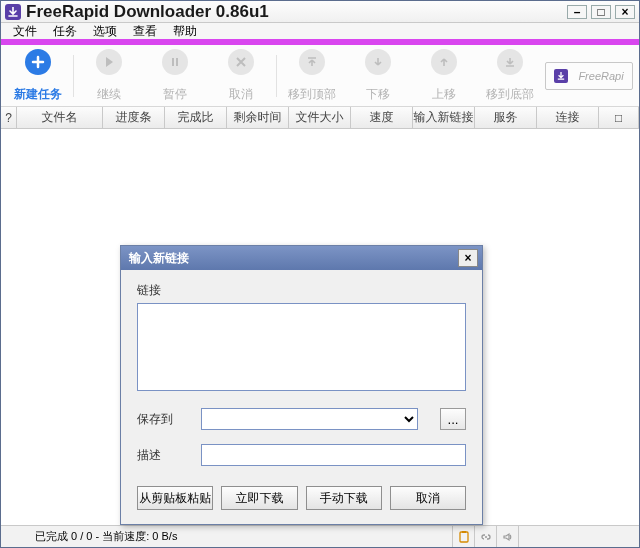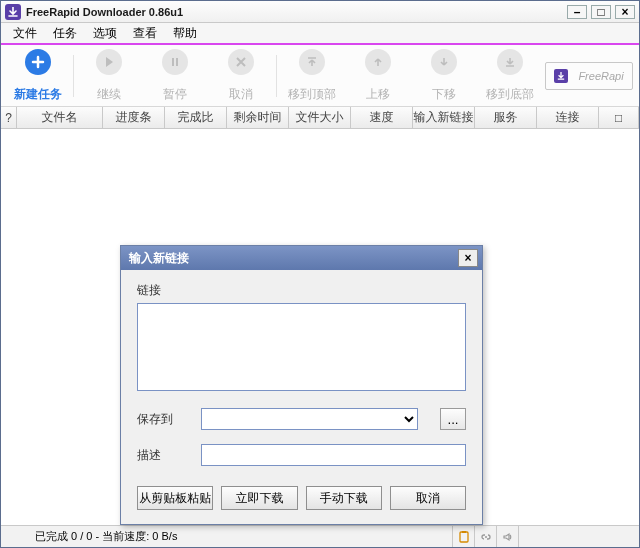--- a/index.html
+++ b/index.html
@@ -2,25 +2,25 @@
 <html><head>
 <meta charset="utf-8">
 <style>
   * { box-sizing: border-box; margin: 0; padding: 0; }
   html, body { width: 640px; height: 548px; overflow: hidden; font-family: "Microsoft YaHei", "SimSun", Tahoma, sans-serif; font-size: 12px; background: #fff; }
   .window { width: 640px; height: 548px; display: flex; flex-direction: column; border: 1px solid #5b6d8e; }
   
   .titlebar { height: 22px; background: linear-gradient(#fdfdfd,#f0f0f0); display: flex; align-items: center; padding: 0 4px; border-bottom: 1px solid #c9c9c9; }
   .titlebar .app-icon { width: 16px; height: 16px; background: #5a3fa8; border-radius: 3px; display: flex; align-items: center; justify-content: center; margin-right: 5px; }
   .titlebar .app-icon svg { width: 10px; height: 10px; }
-  .titlebar .title-text { flex: 1; font-weight: bold; font-size: 11px; color: #1a1a1a; }
+  .titlebar .title-text { flex: 1; font-weight: bold; font-size: 17px; color: #1a1a1a; }
   .titlebar .win-btns { display: flex; gap: 4px; }
   .titlebar .win-btn { width: 20px; height: 14px; display:flex; align-items:center; justify-content:center; font-weight:bold; font-size:12px; cursor:pointer; border:1px solid #9aa; background:#f6f6f6;}
   
-  .menubar { height: 22px; display: flex; align-items: center; padding: 0 4px; background: #f6f6f6; border-bottom: 2px solid #d946ef; }
+  .menubar { height: 22px; display: flex; align-items: center; padding: 0 4px; background: #f6f6f6; border-bottom: 6px solid #d946ef; }
   .menubar span { padding: 2px 8px; cursor: default; }
   
   .toolbar { height: 62px; background: #fcfcfc; border-bottom: 1px solid #d8d8d8; display:flex; align-items:center; padding: 0 6px; gap:4px;}
   .tool-item { width:62px; display:flex; flex-direction:column; align-items:center; justify-content:center; gap:2px; }
   .tool-item.disabled { color:#b3b3b3; }
   .tool-icon { width:26px; height:26px; border-radius:50%; display:flex; align-items:center; justify-content:center; }
   .tool-item.primary .tool-icon { background:#2c7be5; color:#fff; }
   .tool-item.disabled .tool-icon { background:#e5e5e5; color:#bdbdbd; }
   .tool-label { font-size:12px;margin-top:9px; }
   .tool-item.primary .tool-label { color:#2c7be5; font-weight:600; }
@@ -121,32 +121,32 @@
       <div class="tool-icon">
           <svg width="12" height="12" viewBox="0 0 12 12">
             <path d="M2 2h8M6 10V4m0 0L3 7m3-3l3 3" stroke="#bdbdbd" stroke-width="1.6" fill="none"></path>
           </svg>
         </div>
       <div class="tool-label">移到顶部</div>
     </div>
     <div class="tool-item disabled">
       <div class="tool-icon">
           <svg width="12" height="12" viewBox="0 0 12 12">
+            <path d="M6 2v7m0 0L3 6m3 3l3-3" stroke="#bdbdbd" stroke-width="1.6" fill="none"></path>
+          </svg>
+        </div>
+      <div class="tool-label">下移</div>
+    </div>
+    <div class="tool-item disabled">
+      <div class="tool-icon">
+          <svg width="12" height="12" viewBox="0 0 12 12">
             <path d="M6 10V3m0 0L3 6m3-3l3 3" stroke="#bdbdbd" stroke-width="1.6" fill="none"></path>
           </svg>
         </div>
       <div class="tool-label">上移</div>
-    </div>
-    <div class="tool-item disabled">
-      <div class="tool-icon">
-          <svg width="12" height="12" viewBox="0 0 12 12">
-            <path d="M6 2v7m0 0L3 6m3 3l3-3" stroke="#bdbdbd" stroke-width="1.6" fill="none"></path>
-          </svg>
-        </div>
-      <div class="tool-label">下移</div>
     </div>
     <div class="tool-item disabled">
       <div class="tool-icon">
           <svg width="12" height="12" viewBox="0 0 12 12">
             <path d="M2 10h8M6 2v6m0 0L3 5m3 3l3-3" stroke="#bdbdbd" stroke-width="1.6" fill="none"></path>
           </svg>
         </div>
       <div class="tool-label">移到底部</div>
     </div>
     <div class="brand-box">

